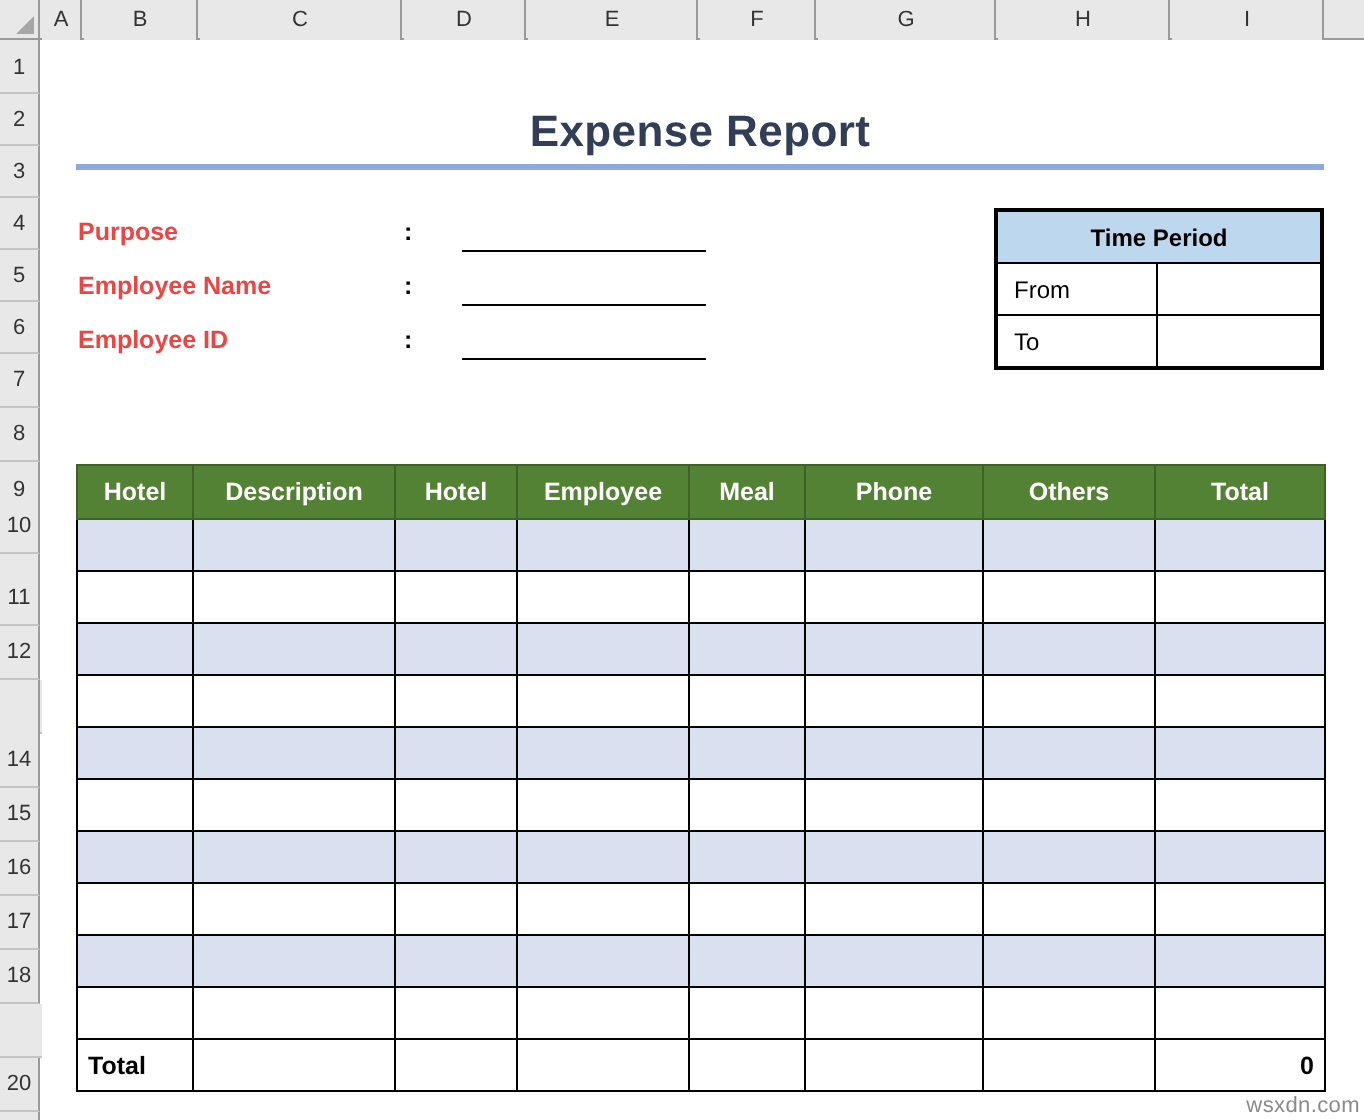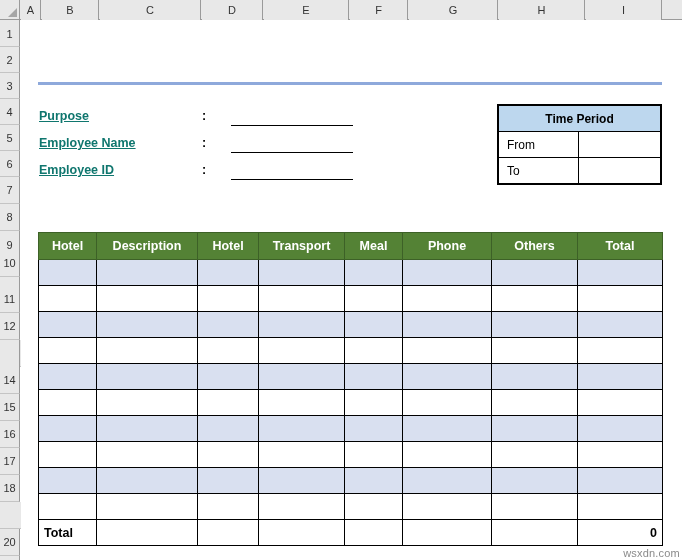--- a/index.html
+++ b/index.html
@@ -102,23 +102,22 @@
   .form-block { position: absolute; left: 18px; top: 84px; width: 330px; }
   .form-row {
     position: relative;
     height: 27px;
   }
   .form-label {
     position: absolute;
     left: 0; top: 4px;
     font-size: 12.5px;
     font-weight: bold;
-    color: #0f766e;
+    color: #ef4444;
     white-space: nowrap;
-    text-decoration: underline;
   }
   .form-colon {
     position: absolute;
     left: 163px; top: 4px;
     font-size: 12.5px;
     font-weight: bold;
     color: #000000;
   }
   .form-line {
     position: absolute;
@@ -239,20 +238,21 @@
   <div class="row-head" style="top:367px;height:27px;line-height:27px;">14</div>
   <div class="row-head" style="top:394px;height:27px;line-height:27px;">15</div>
   <div class="row-head" style="top:421px;height:27px;line-height:27px;">16</div>
   <div class="row-head" style="top:448px;height:27px;line-height:27px;">17</div>
   <div class="row-head" style="top:475px;height:27px;line-height:27px;">18</div>
   <div class="row-head" style="top:502px;height:27px;line-height:27px;padding-left:48px;">19</div>
   <div class="row-head" style="top:529px;height:27px;line-height:27px;">20</div>
 
   <div class="sheet">
 
+    <div class="report-title">Expense Report</div>
     <div class="title-rule"></div>
 
     <div class="form-block">
 
       <div class="form-row">
         <span class="form-label">Purpose</span>
         <span class="form-colon">:</span>
         <span class="form-line"></span>
       </div>
 
@@ -297,21 +297,21 @@
         <col style="width:58px;">
         <col style="width:89px;">
         <col style="width:86px;">
         <col style="width:85px;">
       </colgroup>
       <thead>
         <tr>
           <th>Hotel</th>
           <th>Description</th>
           <th>Hotel</th>
-          <th>Transport</th>
+          <th>Employee</th>
           <th>Meal</th>
           <th>Phone</th>
           <th>Others</th>
           <th>Total</th>
         </tr>
       </thead>
       <tbody>
         <tr class="shaded">
           <td></td>
           <td></td>

